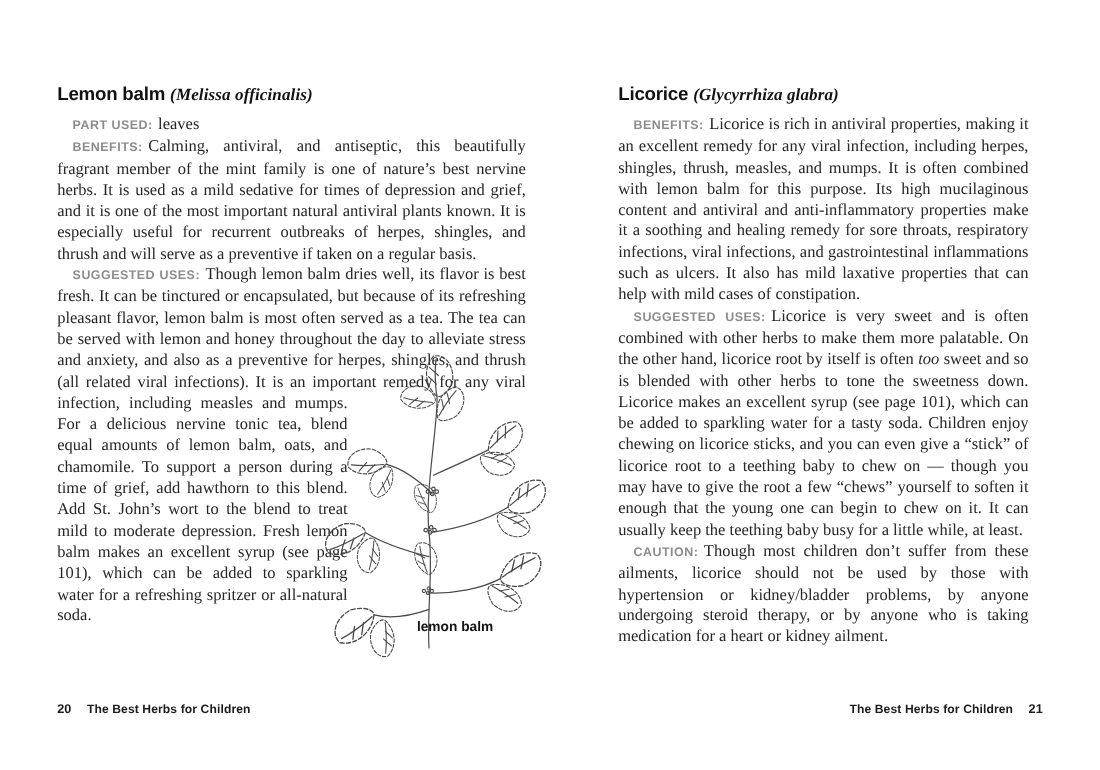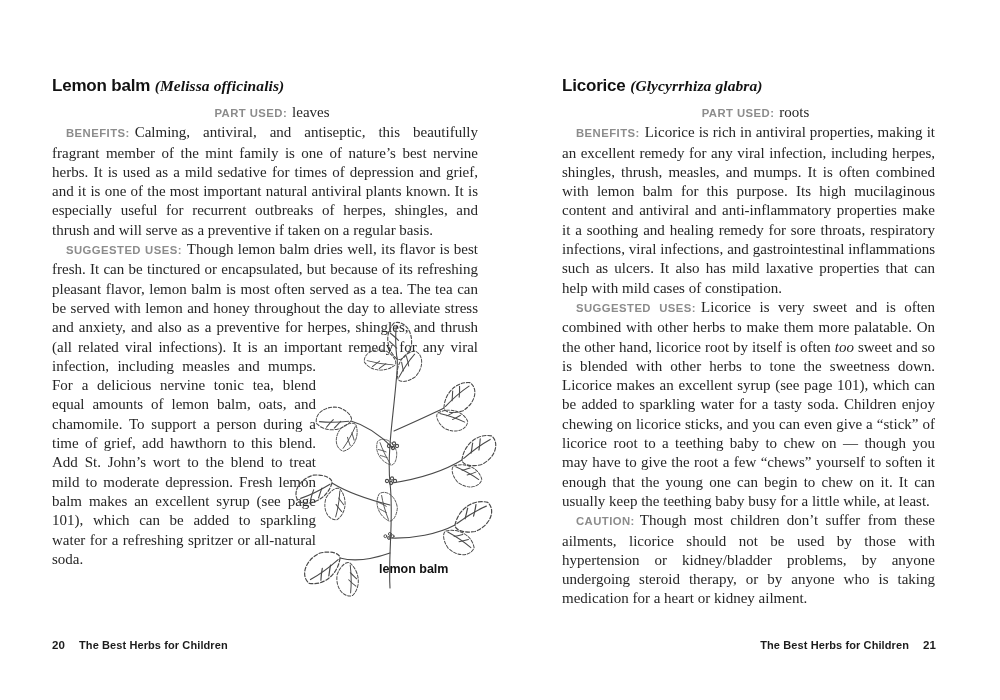--- a/index.html
+++ b/index.html
@@ -30,21 +30,21 @@
     font-size:15.5px;
     letter-spacing:0.1px;
   }
   p.body{
     margin:0;
     font-size:15px;
     line-height:19.3px;
     text-align:justify;
     text-indent:14px;
   }
-  p.body.no-justify{text-align:center;}
+  p.body.no-justify{text-align:left;}
   .label{
     font-family:"Liberation Sans", sans-serif;
     font-weight:700;
     font-size:11.3px;
     color:#8c8c8c;
     letter-spacing:0.45px;
     margin-right:5px;
   }
   .illu{
     float:right;
@@ -71,21 +71,21 @@
   .footer{
     position:absolute;
     top:639px;
     font-family:"Liberation Sans", sans-serif;
     font-weight:700;
     font-size:11px;
     color:#1c1c1c;
     letter-spacing:0.1px;
   }
   .footer-left{left:52px;}
-  .footer-right{right:64px;}
+  .footer-right{right:52px;}
   .pagenum{font-size:11.5px;}
   .footer-left .pagenum{margin-right:14px;text-align:center;}
   .footer-right .pagenum{margin-left:14px;}
   .ital{font-style:italic;}
 </style>
 </head>
 <body>
 
 <div class="spread">
 
@@ -143,21 +143,20 @@
         <use href="#fl" transform="translate(97,130)"></use>
         <use href="#fl" transform="translate(95,185) scale(0.9)"></use>
       </svg>
           <span class="caption">lemon balm</span>
         </span><span>including measles and mumps. For a delicious nervine tonic tea, blend equal amounts of lemon balm, oats, and chamomile. To support a person during a time of grief, add hawthorn to this blend. Add St. John’s wort to the blend to treat mild to moderate depression. Fresh lemon balm makes an excellent syrup (see page 101), which can be added to sparkling water for a refreshing spritzer or all-natural soda.</span></p>
   </div>
 
   <div class="page page-right">
     <h2 class="entry-title"><span>Licorice</span> <span class="latin">(Glycyrrhiza glabra)</span></h2>
 
-    <p class="body no-justify"><span class="label">PART USED:</span><span>roots</span></p>
 
     <p class="body"><span class="label">BENEFITS:</span><span>Licorice is rich in antiviral properties, making it an excellent remedy for any viral infection, including herpes, shingles, thrush, measles, and mumps. It is often combined with lemon balm for this purpose. Its high mucilaginous content and antiviral and anti-inflammatory properties make it a soothing and healing remedy for sore throats, respiratory infections, viral infections, and gastrointestinal inflammations such as ulcers. It also has mild laxative properties that can help with mild cases of constipation.</span></p>
 
     <p class="body"><span class="label">SUGGESTED USES:</span><span>Licorice is very sweet and is often combined with other herbs to make them more palatable. On the other hand, licorice root by itself is often </span><span class="ital">too</span><span> sweet and so is blended with other herbs to tone the sweetness down. Licorice makes an excellent syrup (see page 101), which can be added to sparkling water for a tasty soda. Children enjoy chewing on licorice sticks, and you can even give a “stick” of licorice root to a teething baby to chew on — though you may have to give the root a few “chews” yourself to soften it enough that the young one can begin to chew on it. It can usually keep the teething baby busy for a little while, at least.</span></p>
 
     <p class="body"><span class="label">CAUTION:</span><span>Though most children don’t suffer from these ailments, licorice should not be used by those with hypertension or kidney/bladder problems, by anyone undergoing steroid therapy, or by anyone who is taking medication for a heart or kidney ailment.</span></p>
   </div>
 
   <div class="footer footer-left"><span class="pagenum">20</span><span>The Best Herbs for Children</span></div>
 

